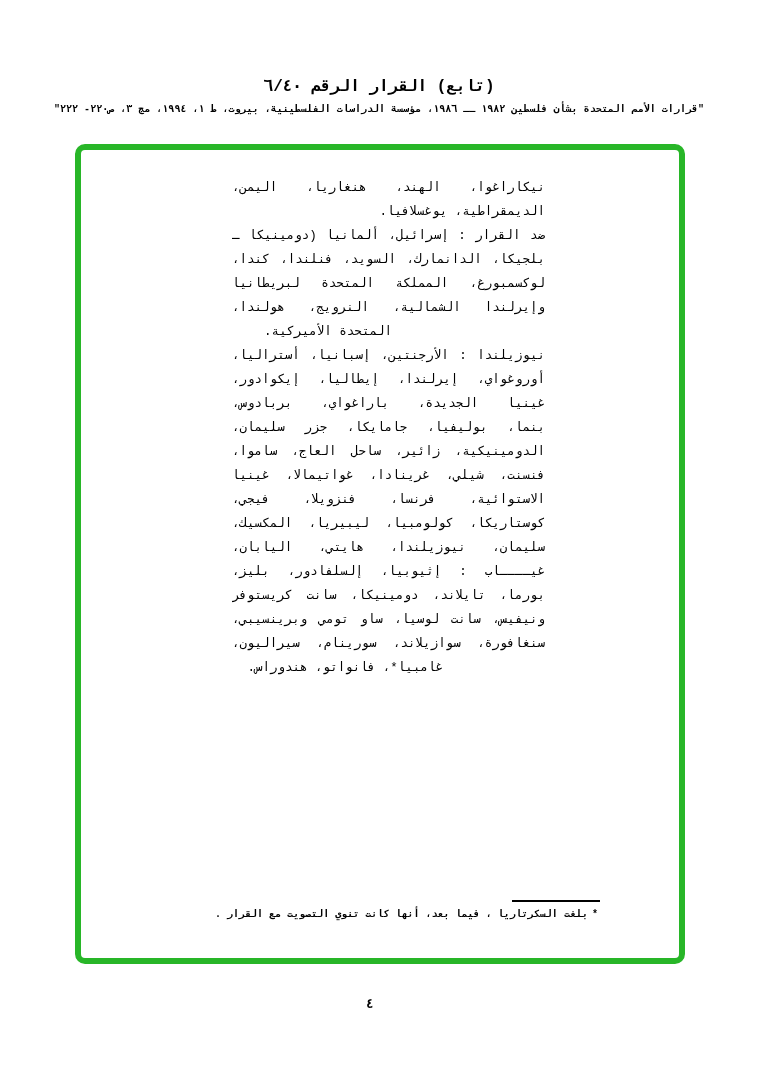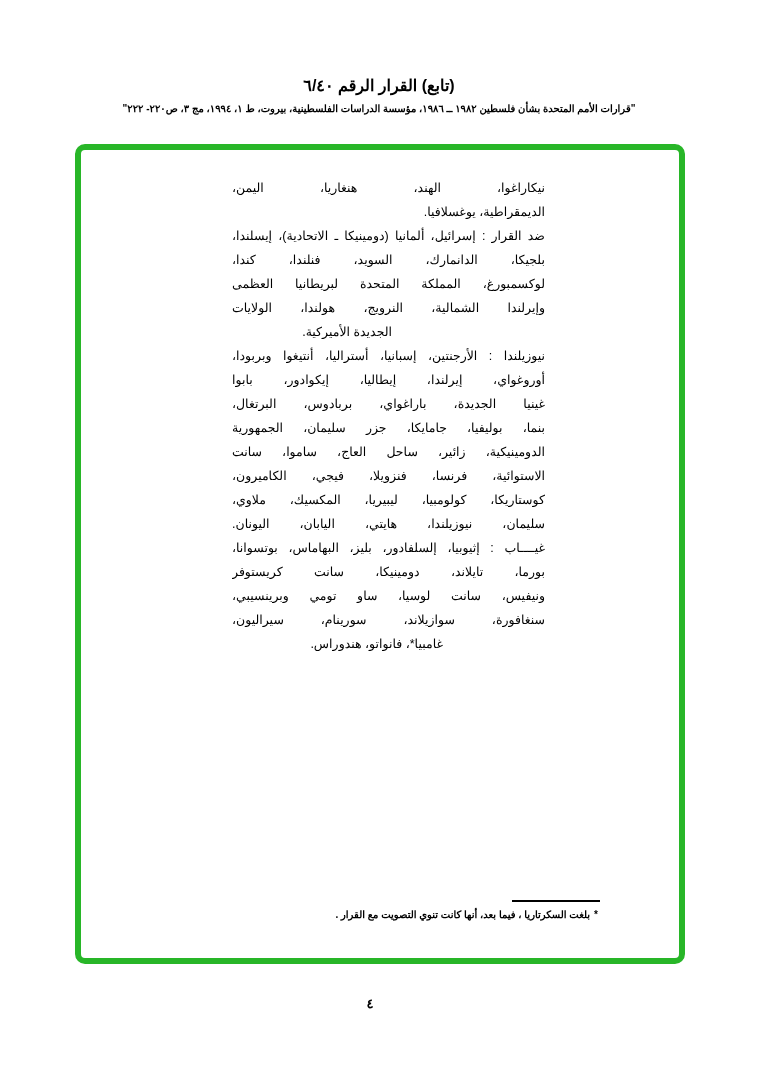--- a/index.html
+++ b/index.html
@@ -1,20 +1,20 @@
 <!DOCTYPE html>
 <html lang="ar" dir="rtl"><head>
 <meta charset="utf-8">
 <style>
   html,body{margin:0;padding:0;}
   .page{
     position:relative;
     width:758px;height:1078px;
     background:#ffffff;color:#000;
-    font-family:Liberation Sans, sans-serif;
+    font-family:Liberation Mono, monospace;
     overflow:hidden;
     direction:rtl;
   }
   .title{
     position:absolute;top:76px;left:0;width:758px;
     text-align:center;font-size:16px;font-weight:bold;
   }
   .citation{
     position:absolute;top:103px;left:0;width:758px;
     text-align:center;font-size:10px;font-weight:bold;
@@ -71,29 +71,30 @@
     <div>
       <div class="ln cont">نيكاراغوا، الهند، هنغاريا، اليمن،</div>
       <div class="ln cont end">الديمقراطية، يوغسلافيا.</div>
     </div>
 
     <div>
       <div class="ln"><span class="lbl">ضد القرار :</span> <span>إسرائيل، ألمانيا (دومينيكا ـ الاتحادية)، إيسلندا،</span></div>
       <div class="ln cont">بلجيكا، الدانمارك، السويد، فنلندا، كندا،</div>
       <div class="ln cont">لوكسمبورغ، المملكة المتحدة لبريطانيا العظمى</div>
       <div class="ln cont">وإيرلندا الشمالية، النرويج، هولندا، الولايات</div>
-      <div class="ln cont end" style="margin-right:153px;">الجديدة الأميركية.</div>
+      <div class="ln cont end" style="margin-right:153px;">المتحدة الأميركية.</div>
     </div>
 
     <div>
       <div class="ln"><span class="lbl">نيوزيلندا :</span> <span>الأرجنتين، إسبانيا، أستراليا، أنتيغوا وبربودا،</span></div>
       <div class="ln cont">أوروغواي، إيرلندا، إيطاليا، إيكوادور، بابوا</div>
       <div class="ln cont">غينيا الجديدة، باراغواي، بربادوس، البرتغال،</div>
       <div class="ln cont">بنما، بوليفيا، جامايكا، جزر سليمان، الجمهورية</div>
       <div class="ln cont">الدومينيكية، زائير، ساحل العاج، ساموا، سانت</div>
+      <div class="ln cont">فنسنت، شيلي، غرينادا، غواتيمالا، غينيا</div>
       <div class="ln cont">الاستوائية، فرنسا، فنزويلا، فيجي، الكاميرون،</div>
       <div class="ln cont">كوستاريكا، كولومبيا، ليبيريا، المكسيك، ملاوي،</div>
       <div class="ln cont">سليمان، نيوزيلندا، هايتي، اليابان، اليونان.</div>
     </div>
 
     <div>
       <div class="ln"><span class="lbl">غيــــاب :</span> <span>إثيوبيا، إلسلفادور، بليز، البهاماس، بوتسوانا،</span></div>
       <div class="ln cont">بورما، تايلاند، دومينيكا، سانت كريستوفر</div>
       <div class="ln cont">ونيفيس، سانت لوسيا، ساو تومي وبرينسيبي،</div>
       <div class="ln cont">سنغافورة، سوازيلاند، سورينام، سيراليون،</div>

